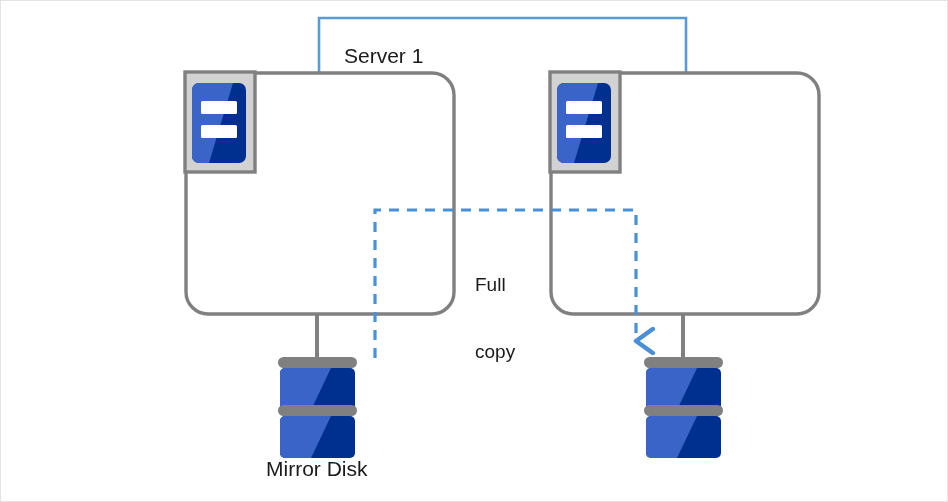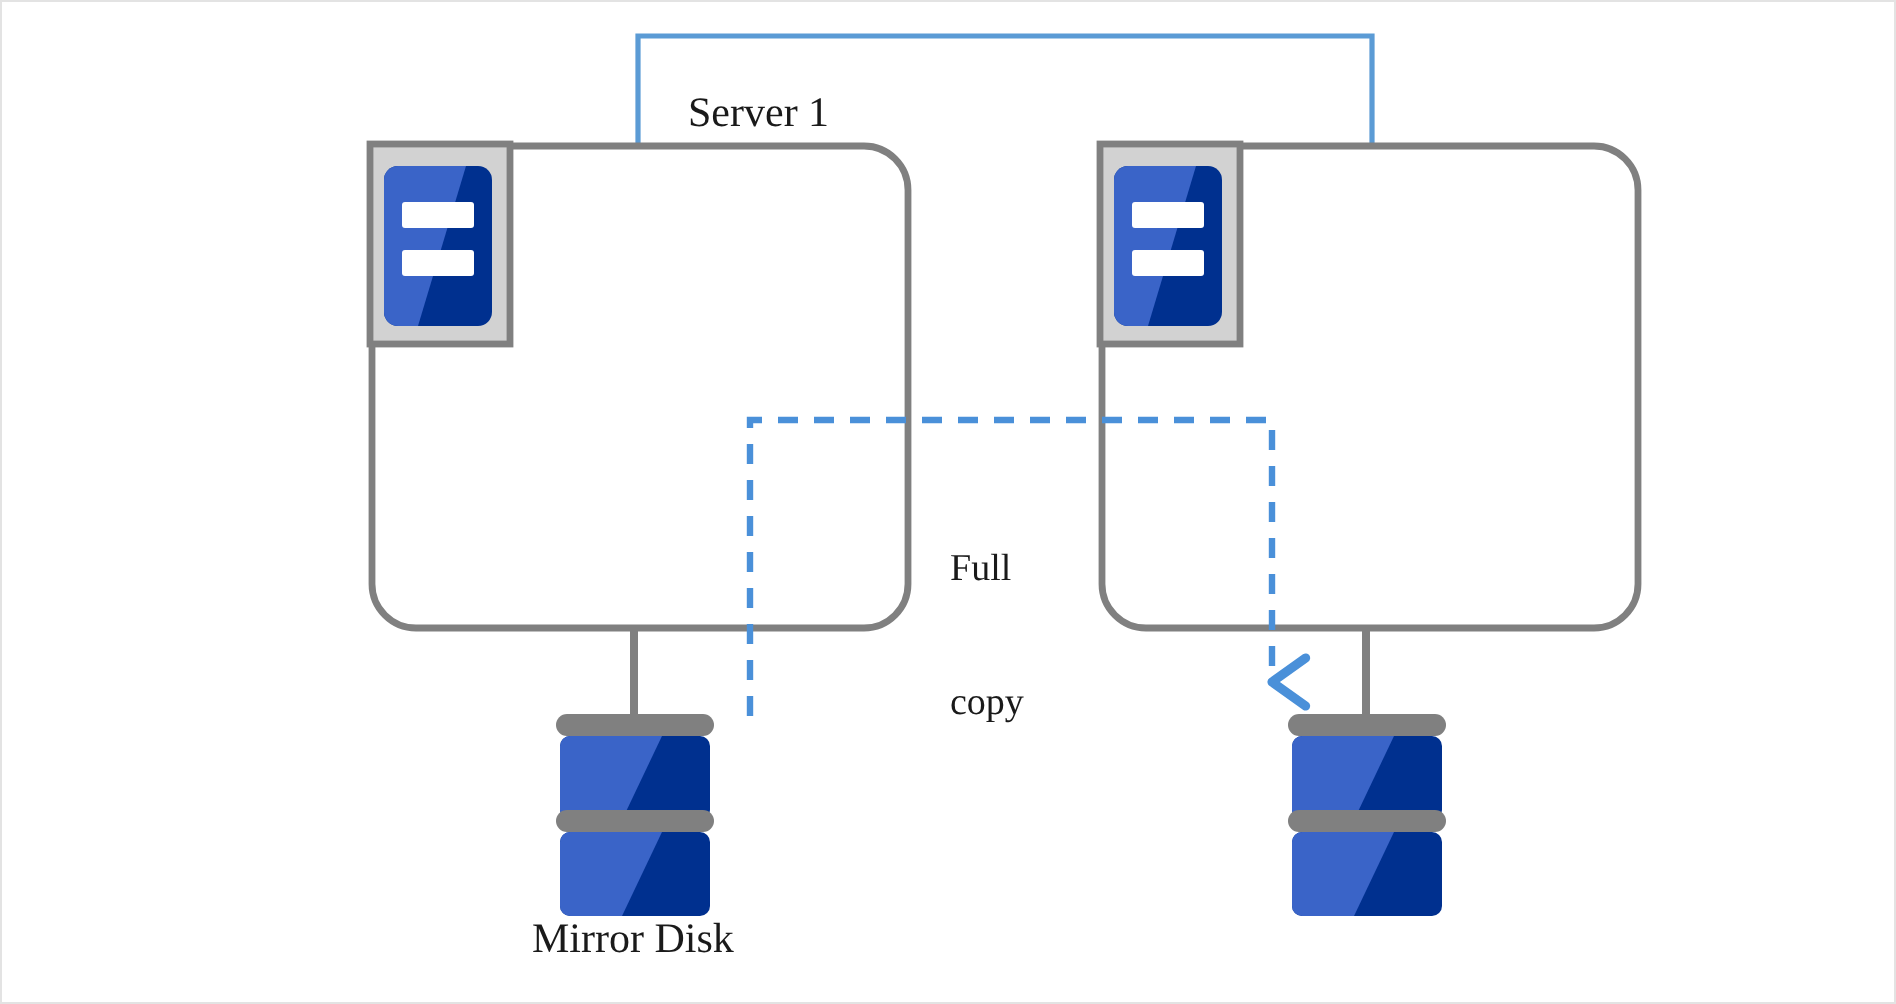--- a/index.html
+++ b/index.html
@@ -22,21 +22,21 @@
   #diagram-svg {
     position: absolute;
     left: 0;
     top: 0;
     width: 948px;
     height: 502px;
     display: block;
   }
   .diagram-label {
     position: absolute;
-    font-family: Liberation Serif, serif;
+    font-family: Liberation Sans, sans-serif;
     color: #1a1a1a;
     white-space: pre;
     line-height: 1.18;
   }
   .label-server1 { left: 343px; top: 43px; font-size: 21px; }
   .label-server2 { left: 705px; top: 43px; font-size: 21px; }
   .label-fullcopy { left: 474px; top: 228px; font-size: 19px; text-align: left; }
   .label-mirrordisk { left: 265px; top: 456px; font-size: 21px; }
 </style>
 </head>

